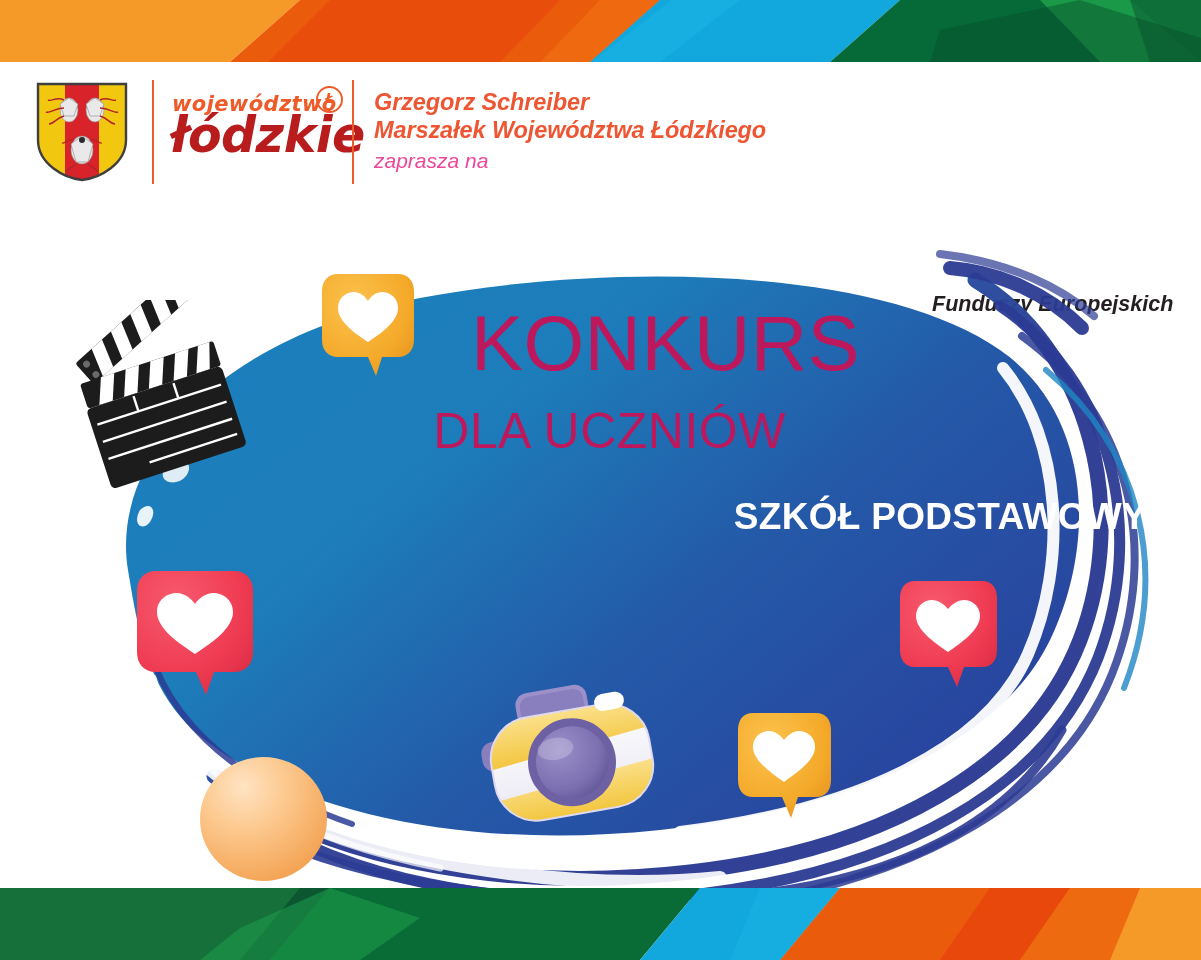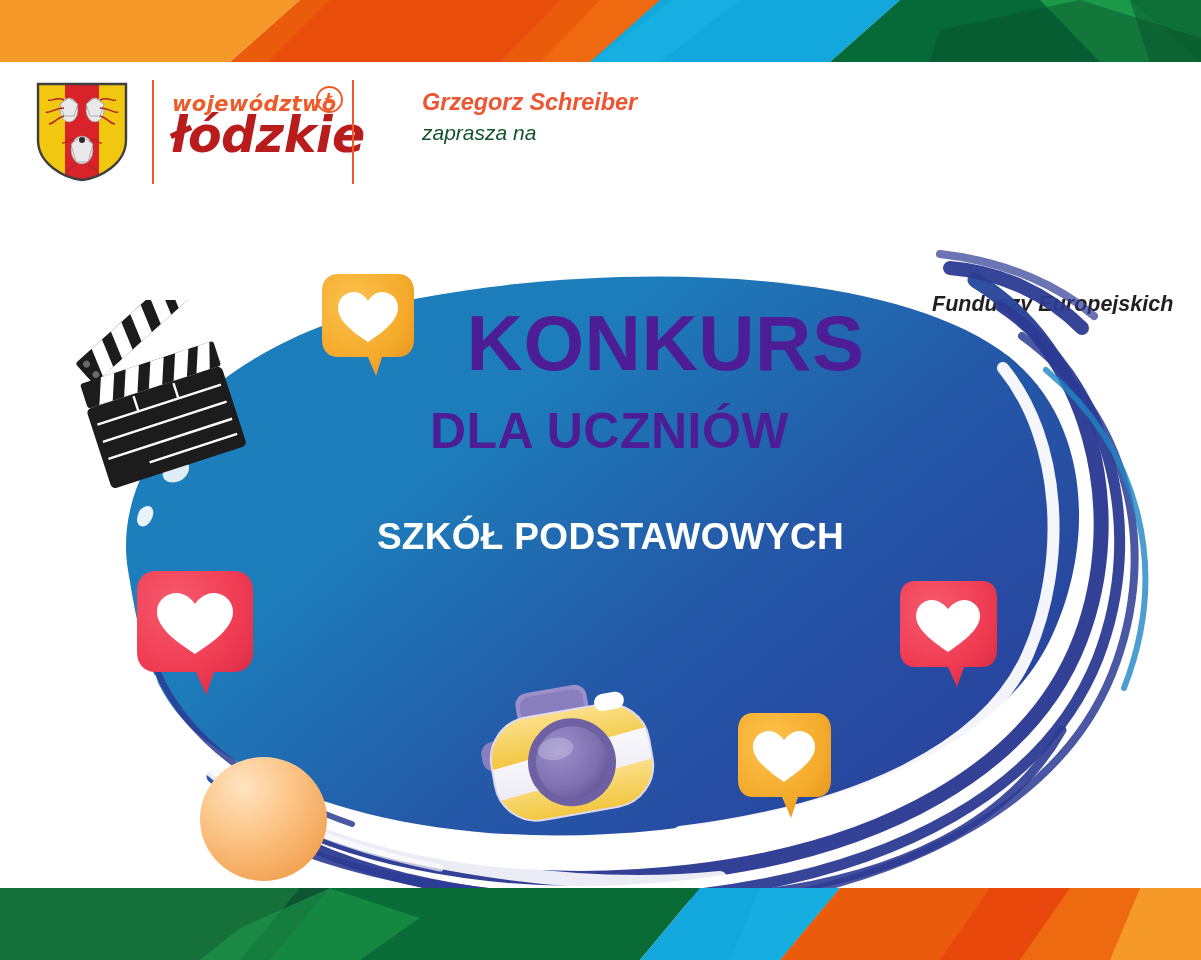--- a/index.html
+++ b/index.html
@@ -21,40 +21,40 @@
 
   .wojLogo{position:absolute;left:170px;top:28px;width:172px;height:96px;}
   .wojLogo .l1{font-family:"DejaVu Sans",sans-serif;font-weight:700;color:#ee5b29;
     font-size:21px;letter-spacing:0.4px;line-height:1;position:absolute;left:2px;top:8px;}
   .wojLogo .l2{font-family:"DejaVu Sans",sans-serif;font-weight:700;color:#b91c1c;
     font-size:49px;letter-spacing:-0.5px;line-height:1;position:absolute;left:0;top:25px;}
   .wojLogo .badge{position:absolute;left:146px;top:0px;width:23px;height:23px;border:2px solid #ee5b29;
     border-radius:50%;color:#ee5b29;font-family:"DejaVu Sans",sans-serif;font-weight:700;font-size:14px;
     text-align:center;line-height:20px;}
 
-  .invite{position:absolute;left:374px;top:30px;width:470px;margin-left:48px;}
+  .invite{position:absolute;left:374px;top:30px;width:470px;}
   .invite .n1,.invite .n2{color:#ee5633;font-weight:700;font-size:23.5px;line-height:28px;
     letter-spacing:-0.1px;font-family:"Liberation Sans",sans-serif;}
-  .invite .n3{color:#14532d;font-weight:400;font-size:21px;line-height:30px;margin-top:2px;
+  .invite .n3{color:#ec4899;font-weight:400;font-size:21px;line-height:30px;margin-top:2px;
     font-family:"Liberation Sans",sans-serif;}
 
   
   .dni{position:absolute;right:12px;top:84px;width:262px;height:172px;}
   .dni svg{display:block;}
 
   
   .blobwrap{position:absolute;left:0;top:210px;width:1201px;height:690px;}
   .blobwrap svg{display:block;width:1201px;height:690px;}
 
   
   .titles{position:absolute;left:0;top:300px;width:1201px;text-align:center;pointer-events:none;}
-  .t-line{color:#4c1d95;font-weight:700;font-family:"Liberation Sans",sans-serif;}
+  .t-line{color:#be185d;font-weight:400;font-family:"Liberation Sans",sans-serif;}
   .t1{font-size:78px;line-height:86px;letter-spacing:0.5px;margin-left:130px;}
   .t2{font-size:50px;line-height:90px;letter-spacing:0.5px;margin-left:18px;}
-  .sub{margin-top:36px;}
+  .sub{margin-top:16px;text-align:right;}
   .s-line{color:#ffffff;font-weight:700;font-size:37px;line-height:50px;letter-spacing:0.3px;
     font-family:"Liberation Sans",sans-serif;margin-left:20px;}
 
   
   .obj{position:absolute;}
   .clap{left:62px;top:300px;width:200px;height:200px;}
   .cam{left:478px;top:672px;width:190px;height:155px;}
   .sphere{left:200px;top:757px;width:127px;height:124px;border-radius:50%;
     background:radial-gradient(circle at 34% 24%, #ffe3c2 0%, #fcc98f 34%, #f5a95d 72%, #ee9239 100%);}
   .bub{position:absolute;}
@@ -132,20 +132,21 @@
     <div class="wojLogo">
       <div class="l1">województwo</div>
       <div class="l2">łódzkie</div>
       <div class="badge">Ł</div>
     </div>
 
     <div class="divider d2"></div>
 
     <div class="invite">
       <div class="n1">Grzegorz Schreiber</div>
+      <div class="n2">Marszałek Województwa Łódzkiego</div>
       <div class="n3">zaprasza na</div>
     </div>
 
     <div class="dni">
       <svg viewBox="0 0 262 172" width="262" height="172">
         <defs>
           <clipPath id="dniClip">
             <g>
 
               <path d="M10,4 H52 C78,4 92,24 92,52 C92,80 78,100 52,100 H10 Z

